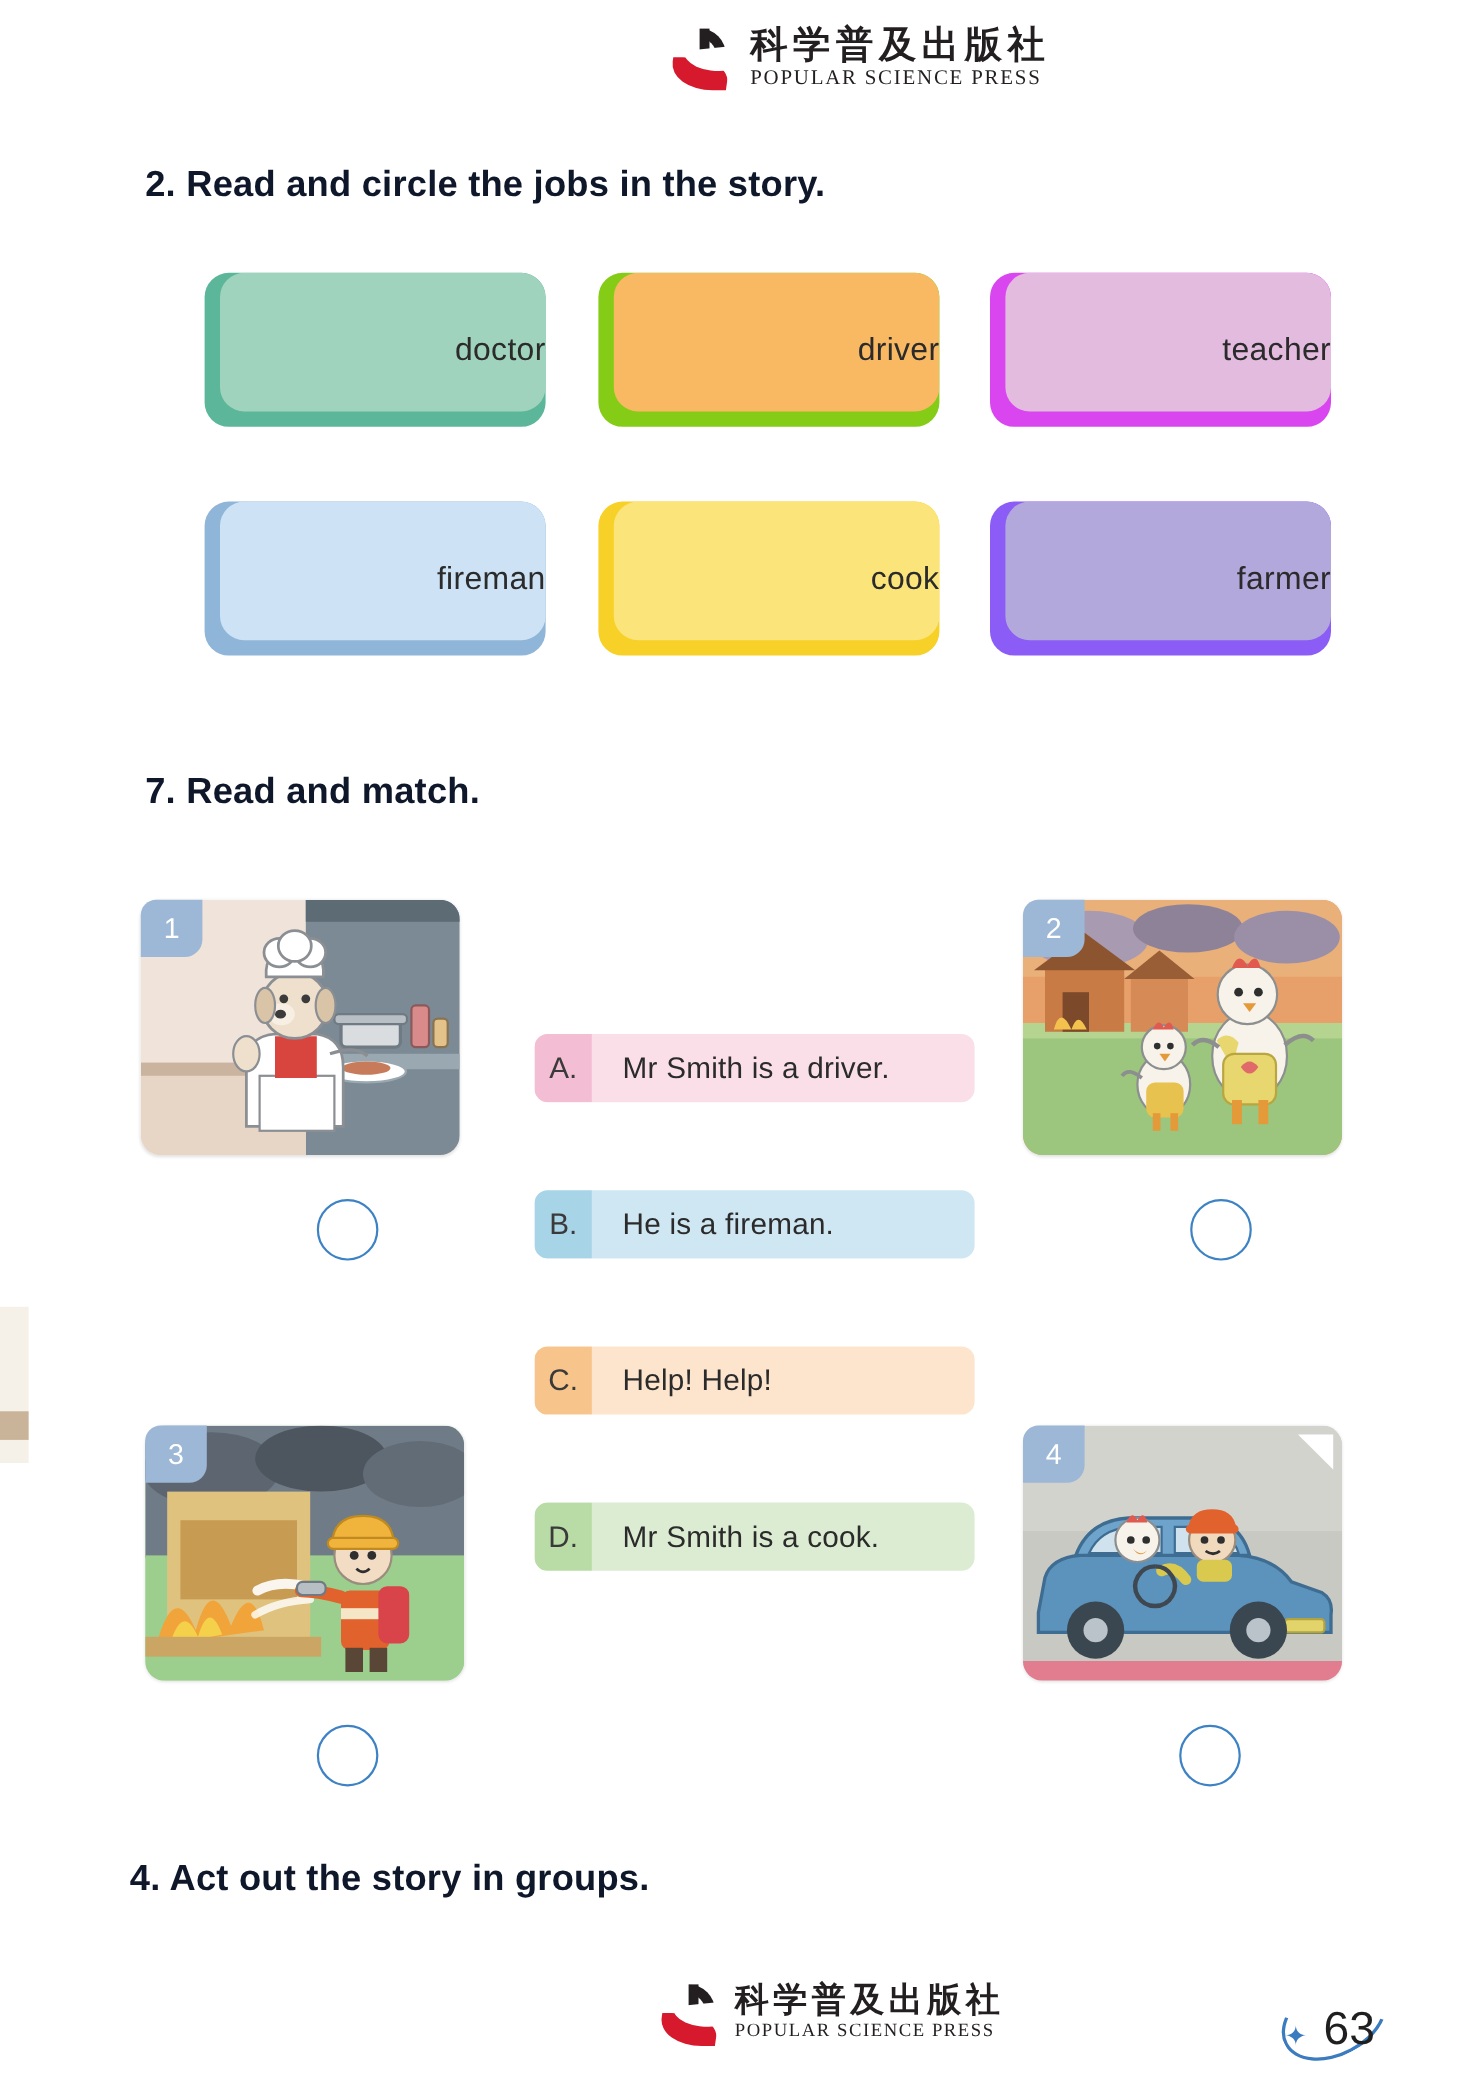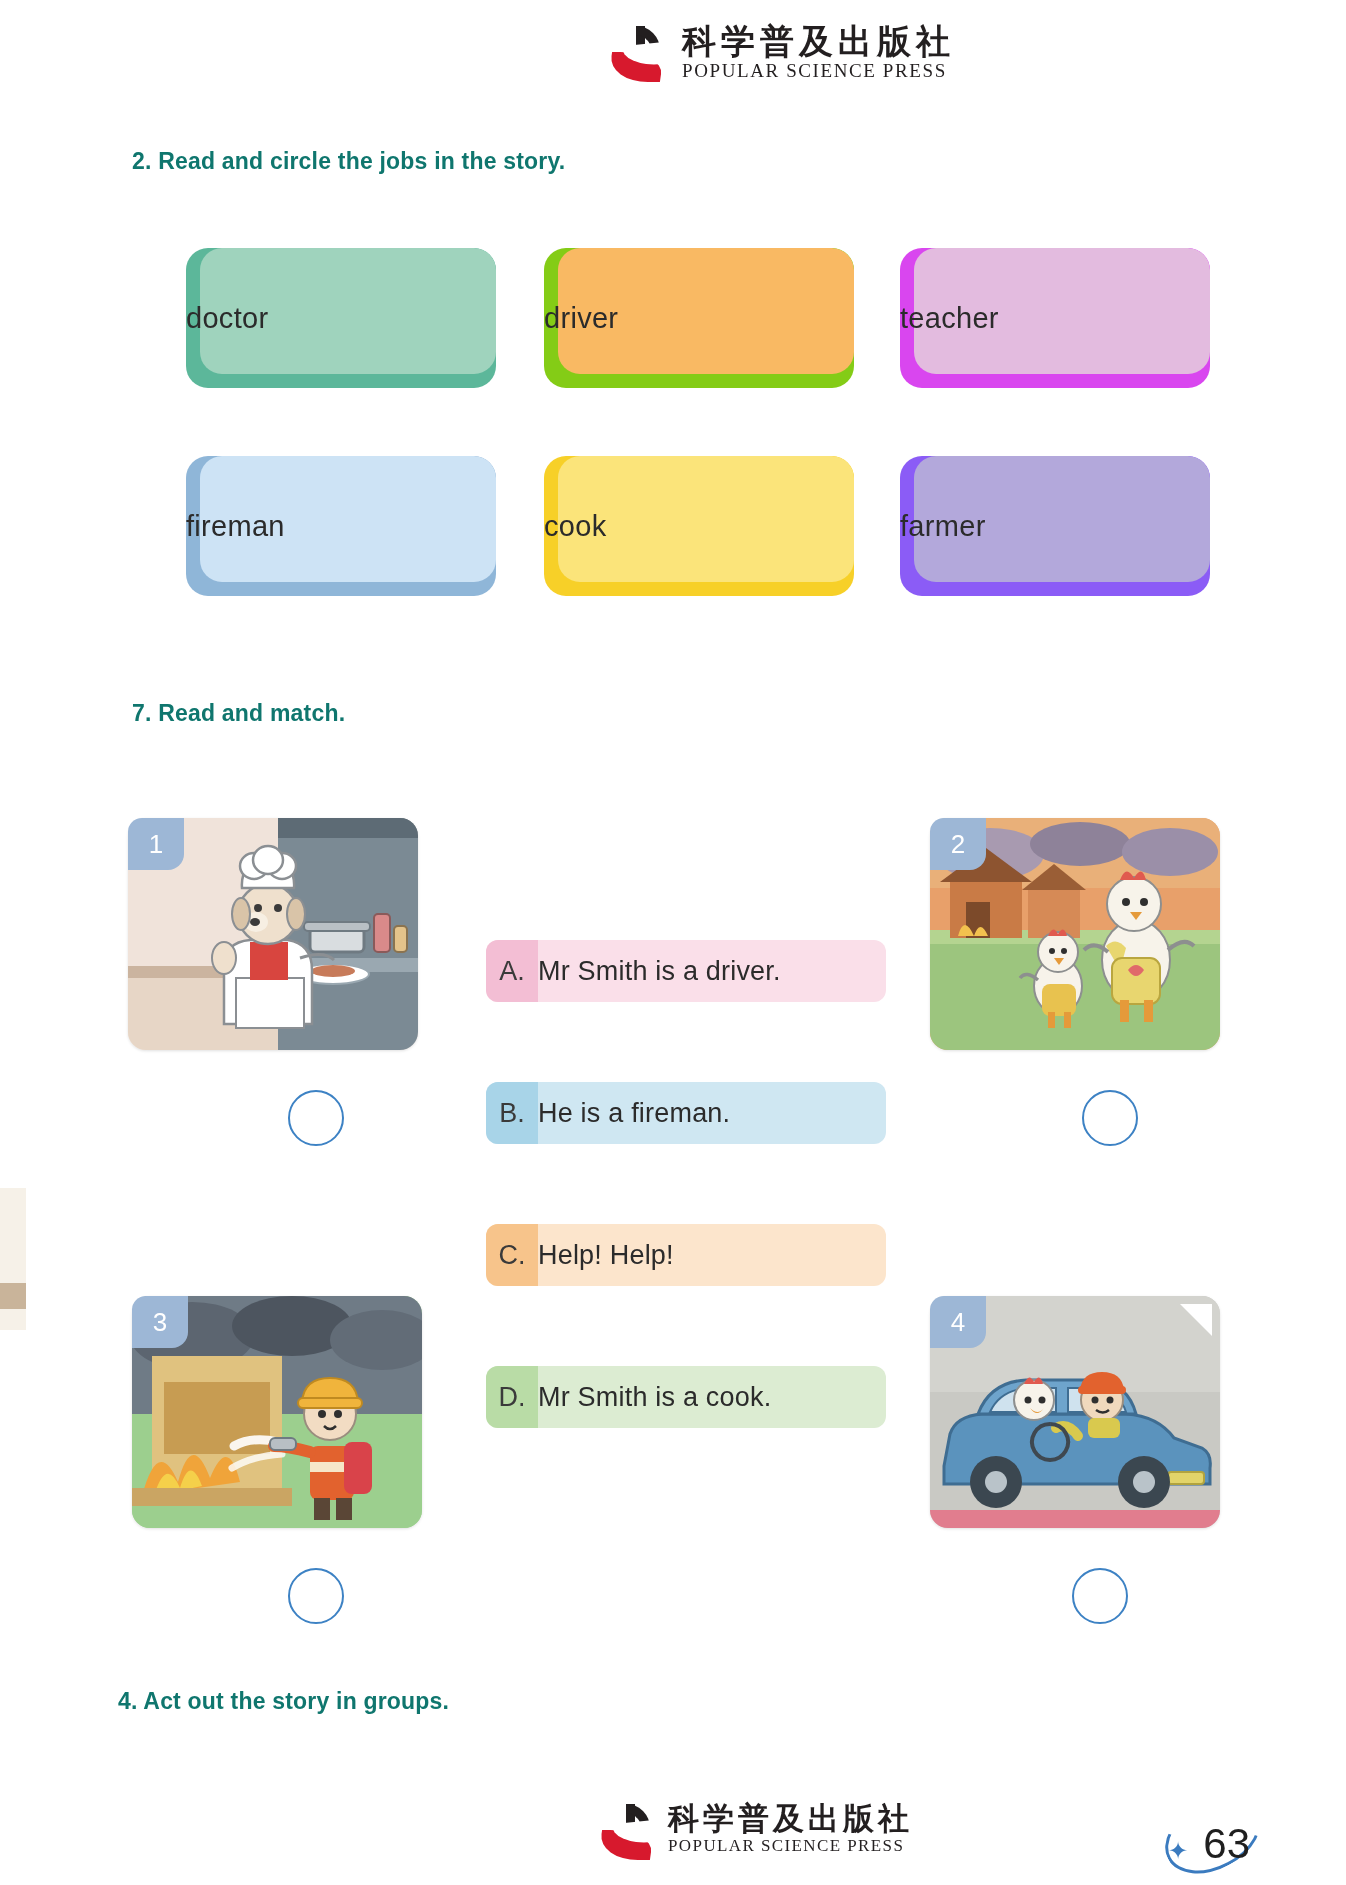--- a/index.html
+++ b/index.html
@@ -81,39 +81,39 @@
     line-height: 1.1;
     margin-top: 2px;
   }
   .logo-bottom .logo-text-cn { font-size: 31px; letter-spacing: 4px; }
   .logo-bottom .logo-text-en { font-size: 17px; letter-spacing: 1.4px; }
   .logo-bottom .logo-mark { width: 54px; height: 58px; }
 
   
   .section-heading {
     position: absolute;
-    font-size: 23px;
+    font-size: 33px;
     font-weight: 700;
-    color: #0f766e;
+    color: #0f172a;
     letter-spacing: 0.2px;
     white-space: nowrap;
   }
   #heading-2 { left: 132px; top: 148px; }
   #heading-3 { left: 132px; top: 700px; }
   #heading-4 { left: 118px; top: 1688px; }
 
   
   .word-card {
     position: absolute;
     width: 310px;
     height: 140px;
     border-radius: 22px;
     display: flex;
     align-items: center;
-    justify-content: flex-start;
+    justify-content: flex-end;
     overflow: hidden;
   }
   .word-card .inner {
     position: absolute;
     left: 14px; top: 0px;
     right: 0; bottom: 14px;
     border-radius: 22px;
   }
   .word-card .label {
     position: relative;
@@ -167,21 +167,21 @@
     width: 52px;
     height: 100%;
     display: flex;
     align-items: center;
     justify-content: center;
     font-size: 27px;
     color: #3a3a3a;
     flex: none;
   }
   .sentence .text {
-    padding-left: 0;
+    padding-left: 28px;
     font-size: 27px;
     color: #2b2b2b;
     letter-spacing: 0.2px;
   }
 
   
   .page-number {
     position: absolute;
     right: 74px;
     top: 1795px;

